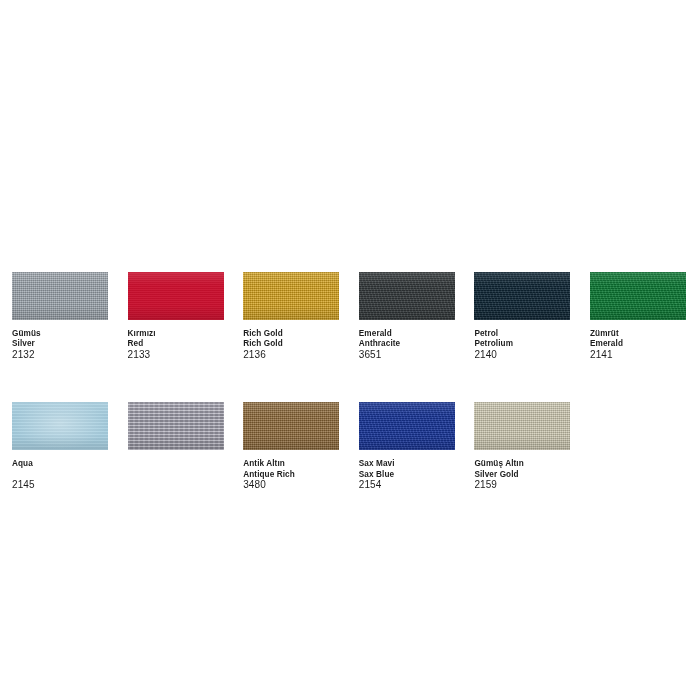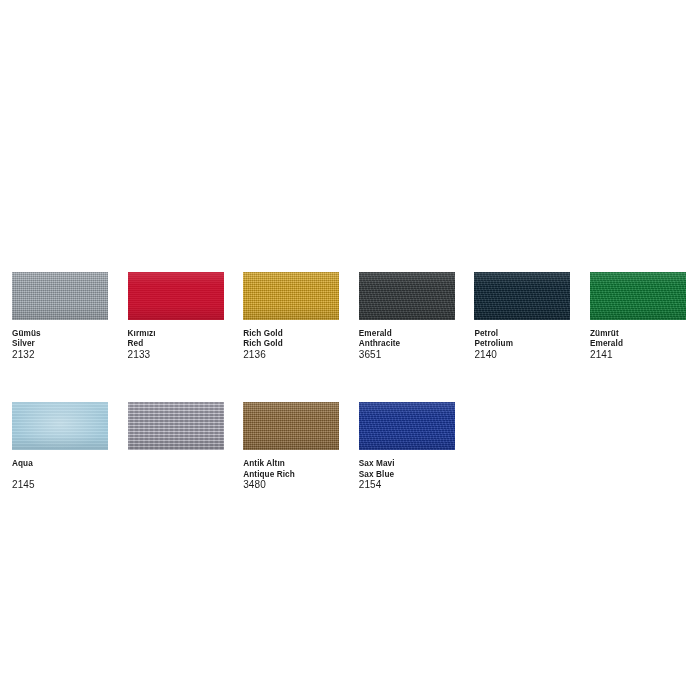--- a/index.html
+++ b/index.html
@@ -257,20 +257,31 @@
           <span class="tex tex-noise"></span>
           <span class="tex tex-shade"></span>
         </div>
         <div class="swatch-labels">
           <div class="label-tr">Sax Mavi</div>
           <div class="label-en">Sax Blue</div>
           <div class="label-code">2154</div>
         </div>
       </div>
 
+      <div class="swatch-cell">
+        <div class="swatch-chip" style="background-color: rgb(205, 200, 176);">
+          <span class="tex tex-weave"></span>
+          <span class="tex tex-shade"></span>
+        </div>
+        <div class="swatch-labels">
+          <div class="label-tr">Gümüş Altın</div>
+          <div class="label-en">Silver Gold</div>
+          <div class="label-code">2159</div>
+        </div>
+      </div>
 
       <div class="swatch-cell empty-cell">
         <div class="swatch-chip"></div>
         <div class="swatch-labels">
           <div class="label-tr"></div>
           <div class="label-en"></div>
           <div class="label-code"></div>
         </div>
       </div>
 

